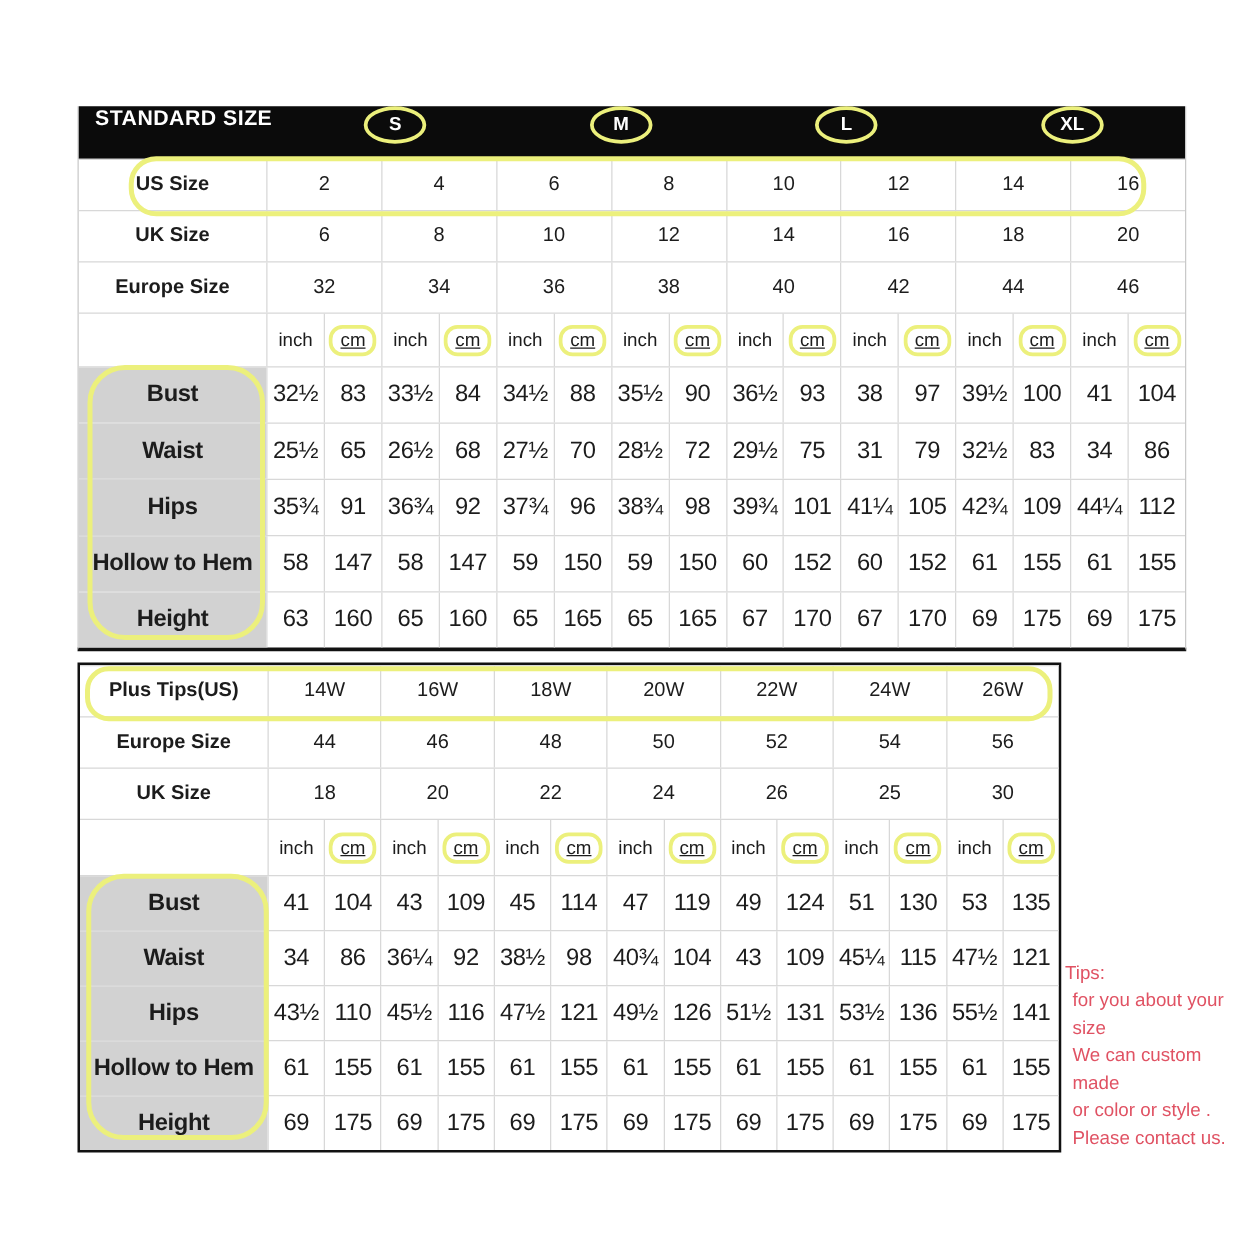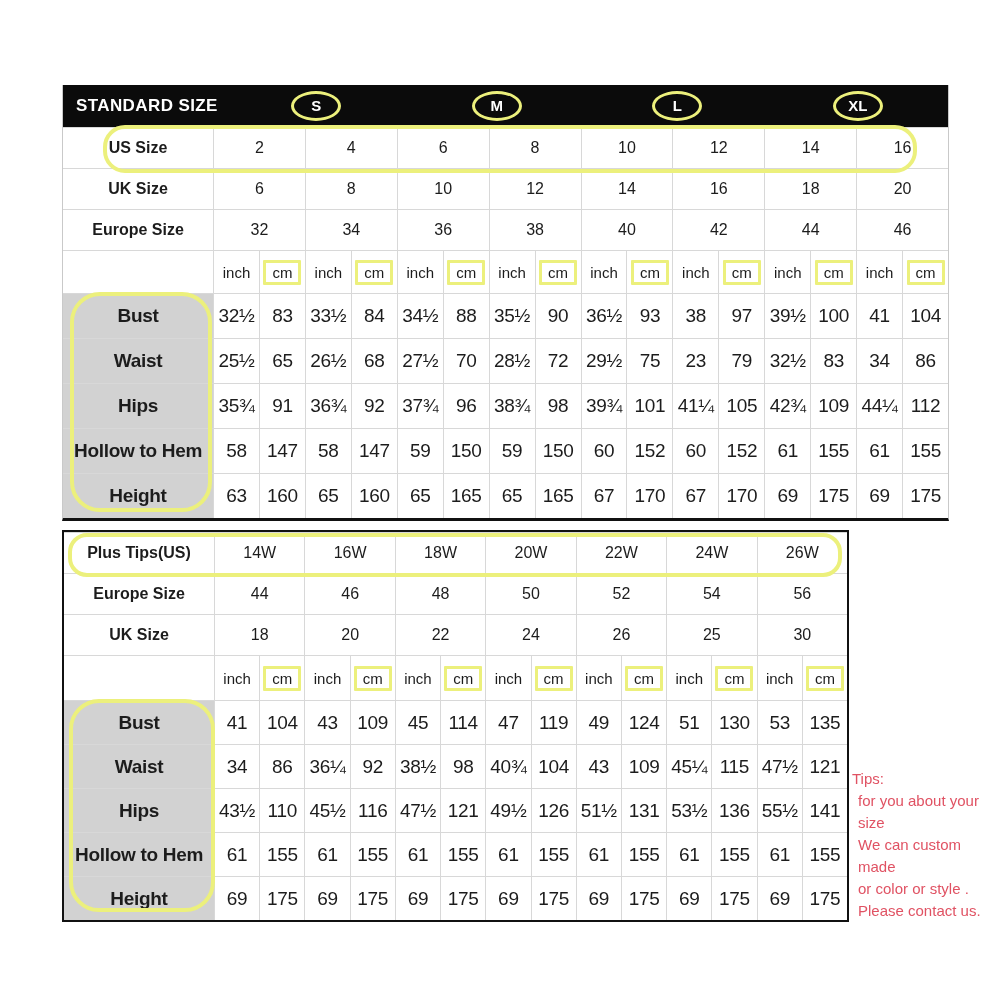--- a/index.html
+++ b/index.html
@@ -11,40 +11,40 @@
     --ink:#1c1c1c;
   }
   html,body{margin:0;padding:0;background:#fff;}
   body{width:1000px;height:1000px;font-family:"Liberation Sans",sans-serif;color:var(--ink);}
   .page{position:relative;width:1000px;height:1000px;background:#fff;overflow:hidden;}
 
   .tbl{position:absolute;background:#fff;}
   #standard-table{left:62px;top:85px;width:885px;border-left:1px solid #c9c9c9;border-right:1px solid #c9c9c9;border-bottom:3px solid #111;}
   #plus-table{left:62px;top:530px;width:783px;border:2px solid #111;}
 
-  .hdr{display:flex;align-items:center;background:var(--header-bg);color:#fff;height:42px;}
+  .hdr{display:flex;align-items:flex-start;background:var(--header-bg);color:#fff;height:42px;}
   .hdr-title{width:150px;padding-left:13px;font-weight:bold;font-size:17px;letter-spacing:.4px;}
   .hdr-size{flex:1;text-align:center;}
   .oval{display:inline-block;border:3px solid var(--hl);border-radius:50%;min-width:26px;padding:2px 9px;font-weight:bold;font-size:15px;line-height:20px;}
 
   .row{display:grid;border-top:1px solid var(--line);}
   .row:first-child{border-top:none;}
   .cell{display:flex;align-items:center;justify-content:center;border-left:1px solid var(--line);overflow:hidden;}
   .cell:first-child{border-left:none;}
   .lbl-cell{font-weight:bold;font-size:16px;}
   .r-size{height:40px;}
   .r-size .cell{font-size:16px;}
   .r-unit{height:42px;}
   #plus-table .r-unit{height:44px;}
   .r-unit .cell{font-size:15px;}
   .r-meas{height:44px;}
   #plus-table .r-meas{height:43px;}
   .r-meas .cell{font-size:19px;letter-spacing:-0.3px;}
   .r-meas .lbl-cell{background:var(--label-bg);font-size:19px;}
-  .cm-box{display:inline-block;border:3px solid var(--hl);border-radius:1px;padding:1px 6px;}
+  .cm-box{display:inline-block;border:3px solid var(--hl);border-radius:11px;padding:1px 6px;text-decoration:underline;}
 
   .hl{position:absolute;border:4px solid var(--hl);pointer-events:none;background:transparent;}
   .hl-us-row{left:40px;top:40px;width:806px;height:40px;border-radius:22px;}
   .hl-std-labels{left:7px;top:207px;width:134px;height:212px;border-radius:30px;}
   .hl-plus-row{left:4px;top:1px;width:766px;height:36px;border-radius:19px;}
   .hl-plus-labels{left:5px;top:167px;width:138px;height:205px;border-radius:30px;}
 
   .tips{position:absolute;left:852px;top:768px;width:146px;color:var(--tips);font-size:15px;line-height:22px;}
   .tips .t-line{padding-left:6px;}
 </style>
@@ -155,21 +155,21 @@
         <div class="cell">25½</div>
         <div class="cell">65</div>
         <div class="cell">26½</div>
         <div class="cell">68</div>
         <div class="cell">27½</div>
         <div class="cell">70</div>
         <div class="cell">28½</div>
         <div class="cell">72</div>
         <div class="cell">29½</div>
         <div class="cell">75</div>
-        <div class="cell">23</div>
+        <div class="cell">31</div>
         <div class="cell">79</div>
         <div class="cell">32½</div>
         <div class="cell">83</div>
         <div class="cell">34</div>
         <div class="cell">86</div>
       </div>
       <div class="row r-meas" style="grid-template-columns: 150px repeat(16, 1fr);">
         <div class="cell lbl-cell">Hips</div>
         <div class="cell">35¾</div>
         <div class="cell">91</div>

